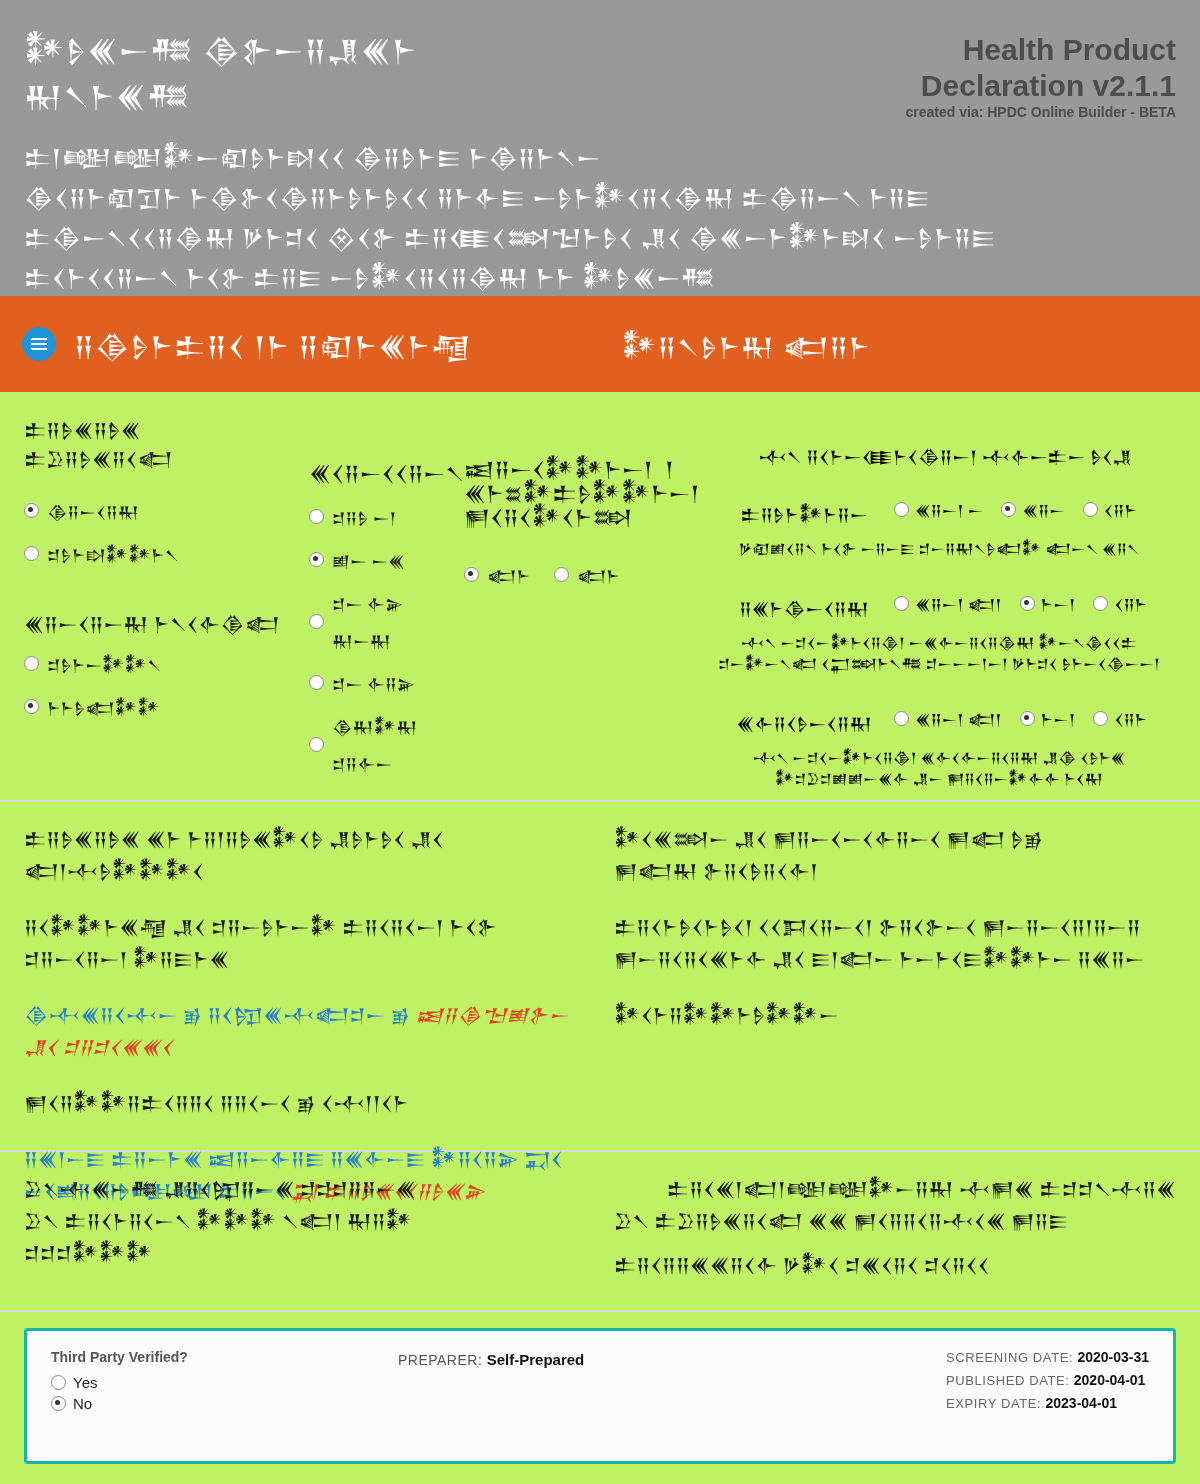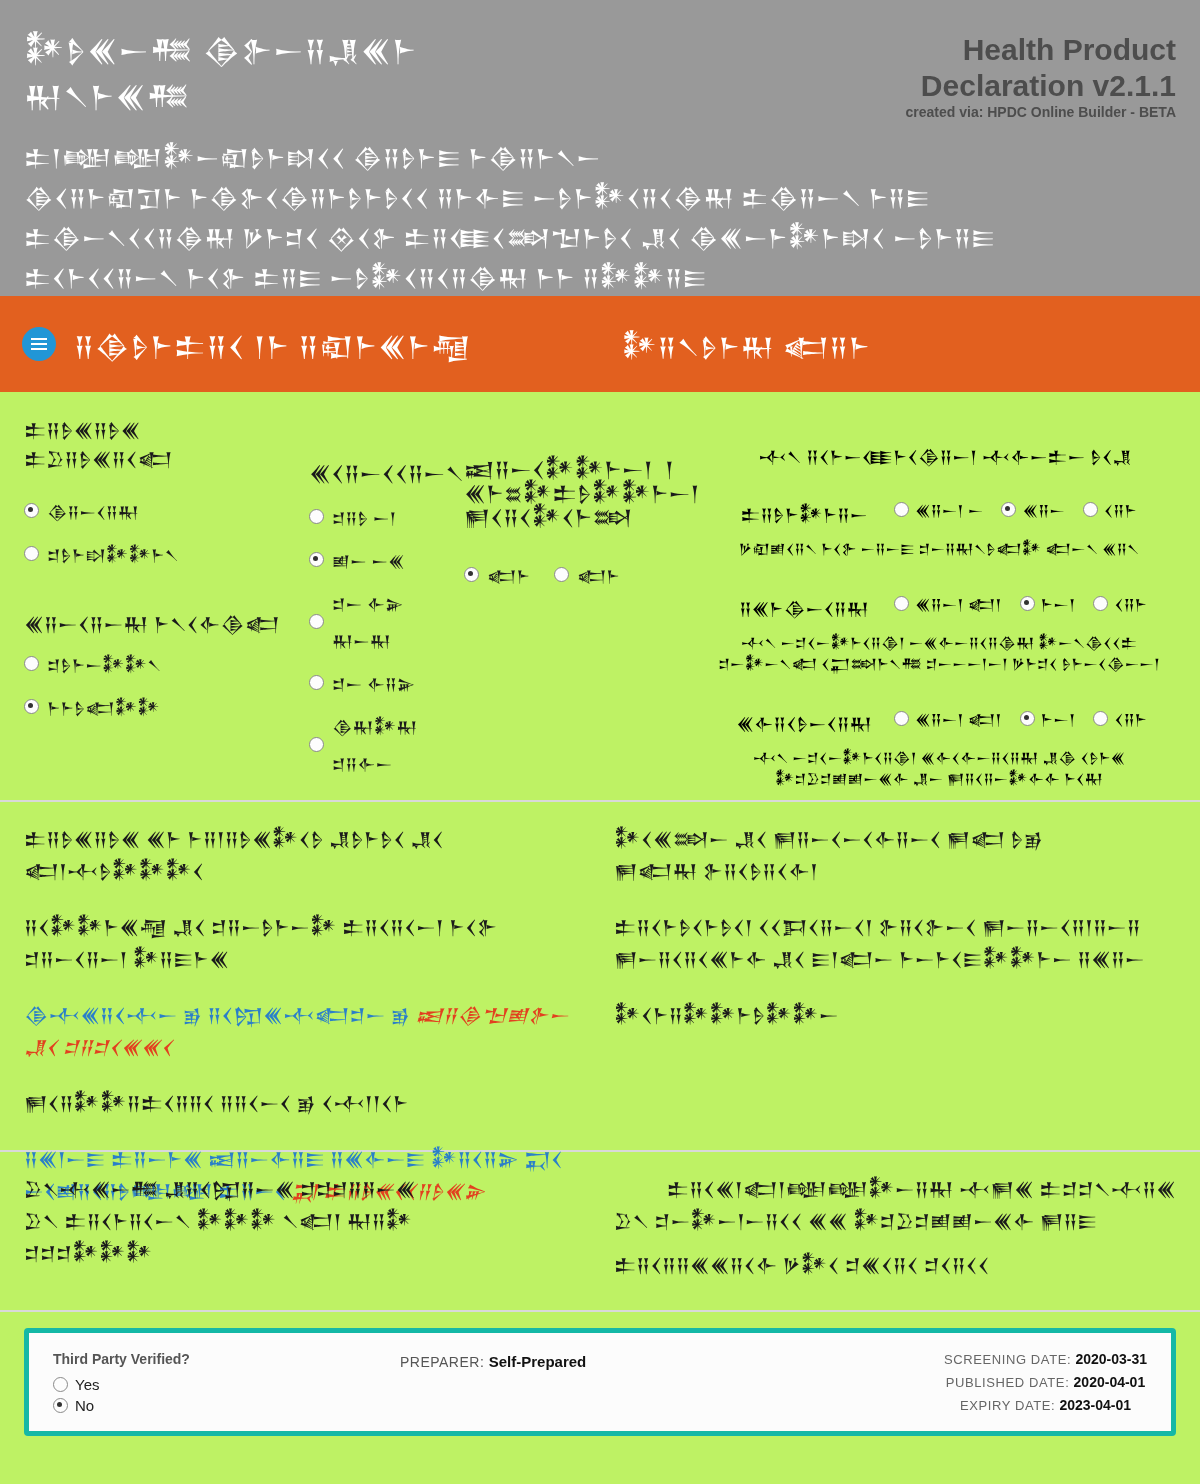--- a/index.html
+++ b/index.html
@@ -221,28 +221,28 @@
     padding: 22px 24px 20px 24px;
     height: 160px;
     box-sizing: border-box;
   }
   .sec3 .left { width: 560px; padding-right: 30px;}
   .sec3 .right { flex: 1; }
 
   
   .footer-wrap { padding: 16px 24px 22px 24px; }
   .footer {
-    border: 5px solid #14b8a6;
+    border: 3px solid #14b8a6;
     border-radius: 4px;
     background: #fcfcfc;
     padding: 18px 24px 20px 24px;
     display: flex;
     align-items: flex-start;
     position: relative;
-    height: 108px;
+    height: 136px;
     box-sizing: border-box;
   }
   .tpv-label {
     font-size: 14px;
     color: #555;
     font-weight: bold;
     margin-bottom: 9px;
   }
   .tpv-row { display: flex; align-items: center; gap: 7px; margin: 4px 0;}
   .tpv-row span { font-size: 15px; color: #222; }
@@ -255,38 +255,38 @@
   }
   .preparer b { color: #111; font-size: 15px; letter-spacing: 0;}
   .dates {
     position: absolute;
     right: 24px;
     top: 18px;
     font-size: 13px;
     color: #666;
     letter-spacing: 0.6px;
   }
-  .dates div { margin-bottom: 7px; white-space: nowrap; text-align: center;}
+  .dates div { margin-bottom: 7px; white-space: nowrap;}
   .dates b { color: #111; font-weight: bold; font-size: 14px; letter-spacing: 0;}
 </style>
 </head>
 <body>
 
 <div id="page">
 
   <div class="header">
     <div class="header-title">
       <div>𒀯𒊩𒌍𒀸𒍣 𒆠𒉿𒀸𒍝𒂗𒌍𒈨</div>
       <div>𒊑𒀹𒈨𒌍𒍣</div>
     </div>
     <div class="header-sub">
       <div>𒉺𒁹𒅍𒅍𒀯𒀸𒊏𒊩𒈨𒊭𒌋𒌋 𒆠𒍝𒊩𒈨𒀼 𒈨𒆠𒍝𒈨𒀹𒀸</div>
       <div>𒆠𒌋𒍝𒈨𒊏𒋛𒈨 𒈨𒆠𒉿𒌋𒆠𒍝𒈨𒊩𒈨𒊩𒌋𒌋 𒍝𒈨𒅆𒀼 𒀸𒊩𒈨𒀯𒌋𒍝𒌋𒆠𒊑 𒉺𒆠𒍝𒀸𒀹 𒈨𒍝𒀼</div>
       <div>𒉺𒆠𒀸𒀹𒌋𒌋𒍝𒆠𒊑 𒃻𒈨𒄑𒌋 𒊮𒌋𒉿 𒉺𒍝𒈪𒌋𒇷𒈠𒈨𒊩𒌋 𒂗𒌋 𒆠𒌍𒀸𒈨𒀯𒈨𒊭𒌋 𒀸𒊩𒈨𒍝𒀼</div>
-      <div>𒉺𒌋𒈨𒌋𒌋𒍝𒀸𒀹 𒈨𒌋𒉿 𒉺𒍝𒀼 𒀸𒊩𒀯𒌋𒍝𒌋𒍝𒆠𒊑 𒈨𒈨 𒍝𒀯𒀯𒍝𒀼</div>
+      <div>𒉺𒌋𒈨𒌋𒌋𒍝𒀸𒀹 𒈨𒌋𒉿 𒉺𒍝𒀼 𒀸𒊩𒀯𒌋𒍝𒌋𒍝𒆠𒊑 𒈨𒈨 𒀯𒊩𒌍𒀸𒍣</div>
     </div>
     <div class="header-right">
       <div class="hpd-title">Health Product</div>
       <div class="hpd-title">Declaration v2.1.1</div>
       <div class="hpd-created">created via: HPDC Online Builder - BETA</div>
     </div>
   </div>
 
   <div class="orange-bar">
     <div class="hamburger">
@@ -458,21 +458,21 @@
   </div>
 
   <div class="section sec3">
     <div class="left">
       <div class="p" style="margin-bottom:0;">𒊒𒀹𒋾𒌍𒀸𒍣 𒂗𒍝𒌋𒂖𒍝𒀸𒌍 𒄑𒄑𒄑𒍝𒍝𒀸𒌍</div>
       <div class="p" style="margin-bottom:0;">𒊒𒀹 𒉺𒍝𒌋𒈨𒍝𒌋𒀸𒀹 𒀯𒀯𒀯 𒀹𒅗𒁹 𒊑𒍝𒀯</div>
       <div class="p" style="margin-bottom:0;">𒄑𒄑𒄑𒀯𒀯𒀯</div>
     </div>
     <div class="right">
       <div class="p" style="margin-bottom:0;text-align:right;">𒉺𒍝𒌋𒌍𒁹𒅗𒁹𒅍𒅍𒀯𒀸𒍝𒊑 𒋾𒂍𒌍 𒉺𒄑𒄑𒀹𒋾𒍝𒌍</div>
-      <div class="p" style="margin-bottom:12px;">𒊒𒀹 𒄑𒀸𒀯𒀸𒁹𒀸𒍝𒌋𒌋 𒌍𒌍 𒀯𒄑𒊒𒄑𒅖𒅖𒀸𒌍𒅆 𒂍𒍝𒀼</div>
+      <div class="p" style="margin-bottom:12px;">𒊒𒀹 𒉺𒊒𒍝𒊩𒌍𒍝𒌋𒅗 𒌍𒌍 𒂍𒌋𒍝𒍝𒌋𒍝𒋾𒌋𒌍 𒂍𒍝𒀼</div>
       <div class="p" style="margin-bottom:0;">𒉺𒍝𒌋𒍝𒍝𒌍𒌍𒍝𒌋𒅆 𒃻𒀯𒌋 𒄑𒌍𒌋𒍝𒌋 𒄑𒌋𒍝𒌋𒌋</div>
     </div>
   </div>
 
   <div class="footer-wrap">
     <div class="footer">
       <div>
         <div class="tpv-label">Third Party Verified?</div>
         <div class="tpv-row">
           <span class="radio"></span>

